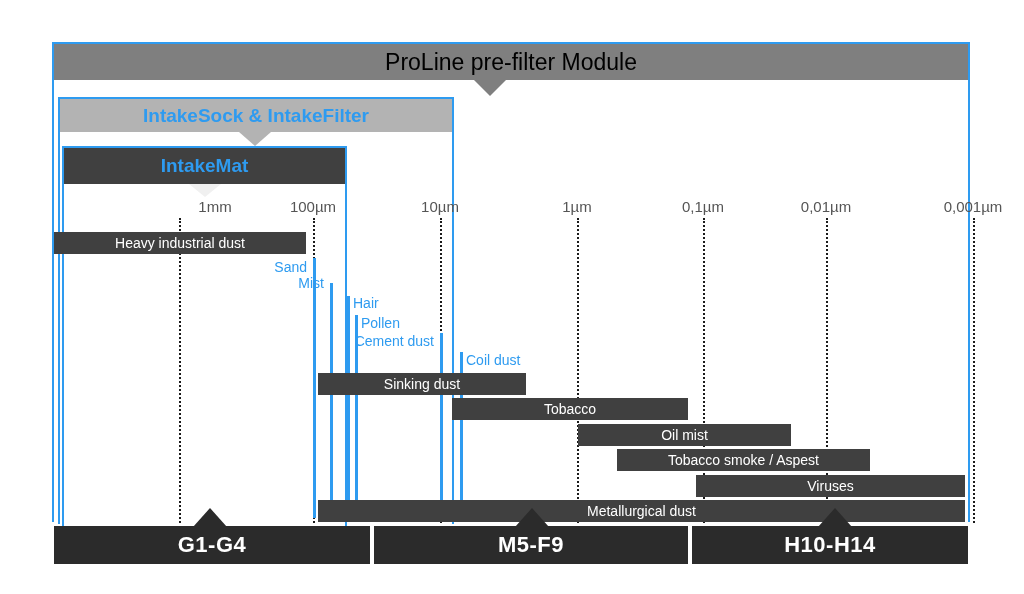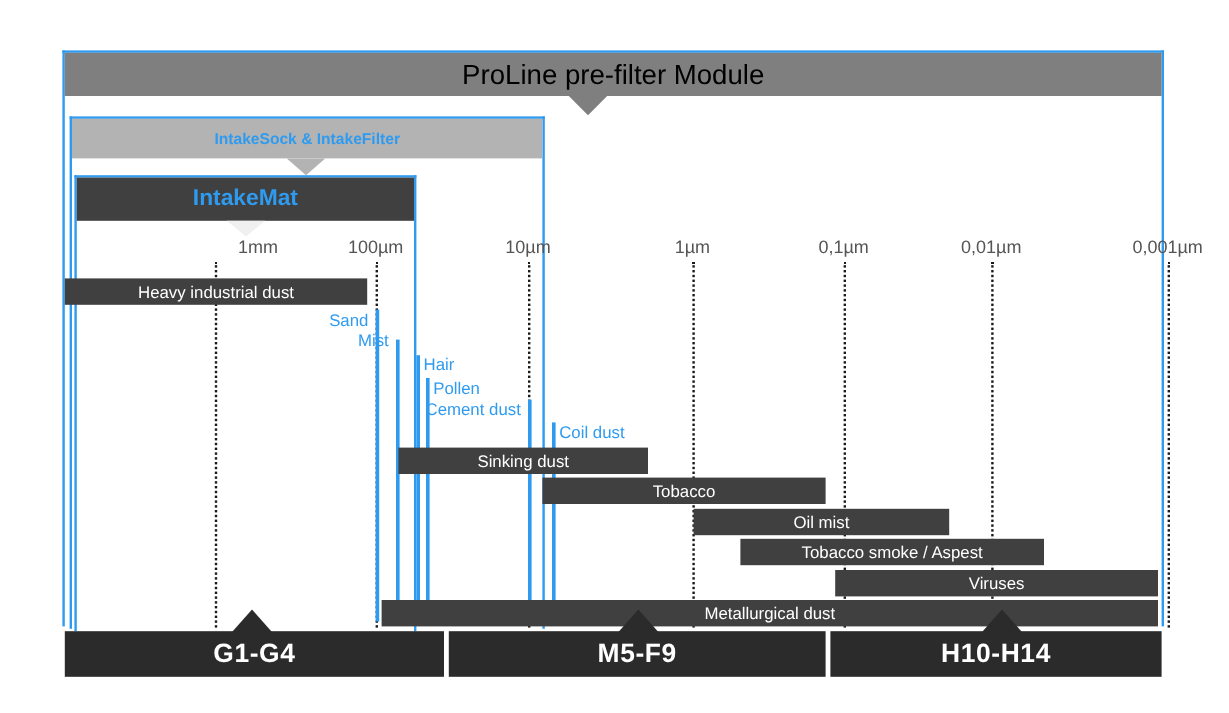--- a/index.html
+++ b/index.html
@@ -39,21 +39,21 @@
     left: 54px; top: 44px; width: 914px; height: 36px;
     background: #7f7f7f;
     color: #000000;
     font-size: 23px;
     font-weight: normal;
   }
   .modbar-sock {
     left: 60px; top: 99px; width: 392px; height: 33px;
     background: #b3b3b3;
     color: #2e9bf0;
-    font-size: 13px;
+    font-size: 19px;
   }
   .modbar-mat {
     left: 64px; top: 148px; width: 281px; height: 36px;
     background: #404040;
     color: #2e9bf0;
     font-size: 19px;
   }
 
   
   .modarrow {
@@ -181,21 +181,21 @@
       <div class="tickmark" style="left: 355px; top: 315px; height: 203px;"></div>
       <div class="tick-text right" style="top: 315px; left: 361px;">Pollen</div>
       <div class="tickmark" style="left: 440px; top: 333px; height: 185px;"></div>
       <div class="tick-text left" style="top: 333px; left: 434px;">Cement dust</div>
       <div class="tickmark" style="left: 460px; top: 352px; height: 166px;"></div>
       <div class="tick-text right" style="top: 352px; left: 466px;">Coil dust</div>
     </div>
 
   <div id="bars-layer">
       <div class="pbar" style="left: 54px; top: 232px; width: 252px;">Heavy industrial dust</div>
-      <div class="pbar" style="left: 318px; top: 373px; width: 208px; margin-left: 14px;">Sinking dust</div>
+      <div class="pbar" style="left: 318px; top: 373px; width: 208px;">Sinking dust</div>
       <div class="pbar" style="left: 452px; top: 398px; width: 236px;">Tobacco</div>
       <div class="pbar" style="left: 578px; top: 424px; width: 213px;">Oil mist</div>
       <div class="pbar" style="left: 617px; top: 449px; width: 253px;">Tobacco smoke / Aspest</div>
       <div class="pbar" style="left: 696px; top: 475px; width: 269px;">Viruses</div>
       <div class="pbar" style="left: 318px; top: 500px; width: 647px;">Metallurgical dust</div>
     </div>
 
   <div id="class-layer">
       <div class="classbar" style="left: 54px; width: 316px;">G1-G4</div>
       <div class="classarrow" style="left: 193px;"></div>

